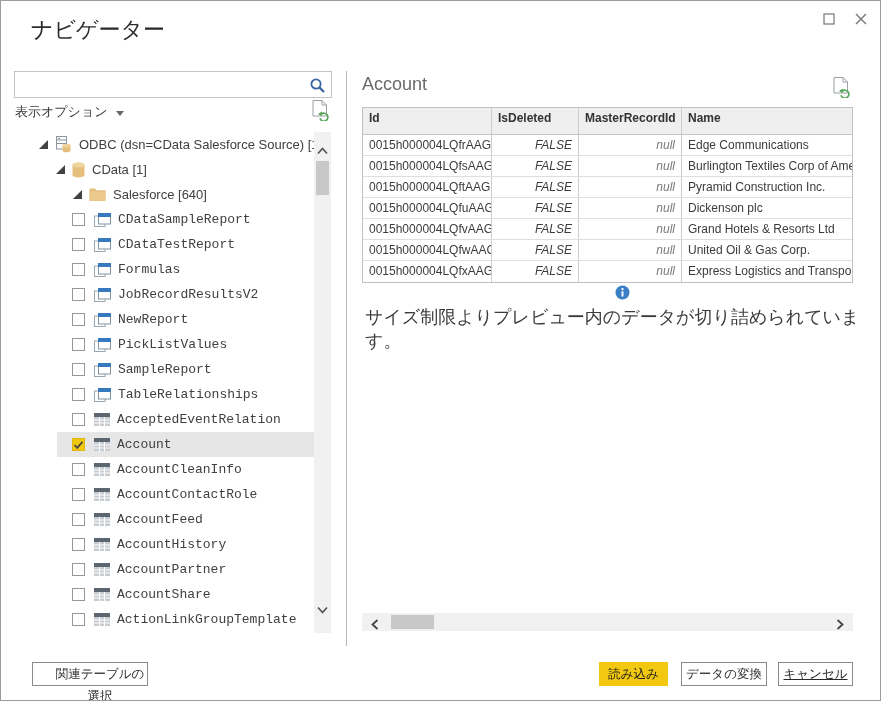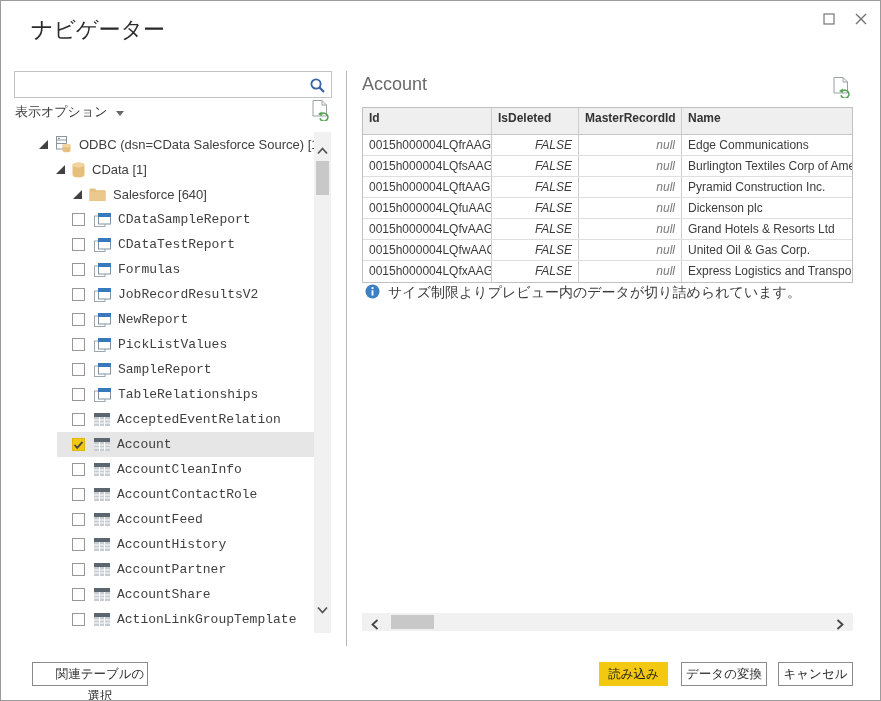--- a/index.html
+++ b/index.html
@@ -49,34 +49,34 @@
   .ptable { position:absolute; left:361px; top:106px; width:491px; border:1px solid #c0c0c0; font-size:12px; background:#fff; }
   .thead { display:flex; height:27px; background:#efefef; border-bottom:1px solid #c6c6c6; font-weight:bold; color:#333; }
   .trow { display:flex; height:21px; border-bottom:1px solid #dedede; }
   .trow:last-child { border-bottom:none; }
   .cell { padding:3px 6px 0 6px; overflow:hidden; white-space:nowrap; border-right:1px solid #cdcdcd; }
   .cell:last-child { border-right:none; }
   .c0 { width:129px; } .c1 { width:87px; } .c2 { width:103px; } .c3 { width:172px; flex:1; }
   .val-it { font-style:italic; text-align:right; color:#3b3b3b; }
   .val-null { font-style:italic; text-align:right; color:#7a7a7a; }
 
-  .info-line { position:absolute; left:364px; top:283px; display:flex; align-items:center; gap:8px; font-size:14px; color:#3c3c3c; }
+  .info-line { position:absolute; left:364px; top:283px; display:flex; align-items:center; font-size:18px; color:#3c3c3c;flex-direction:column; }
 
   
   .hscroll { position:absolute; left:361px; top:612px; width:491px; height:18px; background:#f1f1f1; }
   .hscroll .chev-left { position:absolute; left:9px; top:3px; }
   .hscroll .thumb { position:absolute; left:29px; top:2px; width:43px; height:14px; background:#c8c8c8; }
   .hscroll .chev-right { position:absolute; right:9px; top:3px; }
 
   
   .btn { position:absolute; top:661px; height:24px; border:1px solid #8a8a8a; background:#fff; color:#2b2b2b; font-size:12.5px; line-height:22px; text-align:center; cursor:default; }
   .btn-related { left:31px; width:116px;padding-left:20px; }
   .btn-load { left:598px; width:69px; background:#F2C811; border-color:#F2C811; color:#1c1c1c; }
   .btn-transform { left:680px; width:86px; }
-  .btn-cancel { left:777px; width:75px; }
+  .btn-cancel { left:777px; width:75px;text-decoration:underline; }
 </style>
 </head>
 <body>
 
 <div class="dialog">
 
   <div class="dlg-title">ナビゲーター</div>
 
   <div class="win-btn win-max">
     <svg width="12" height="12">

